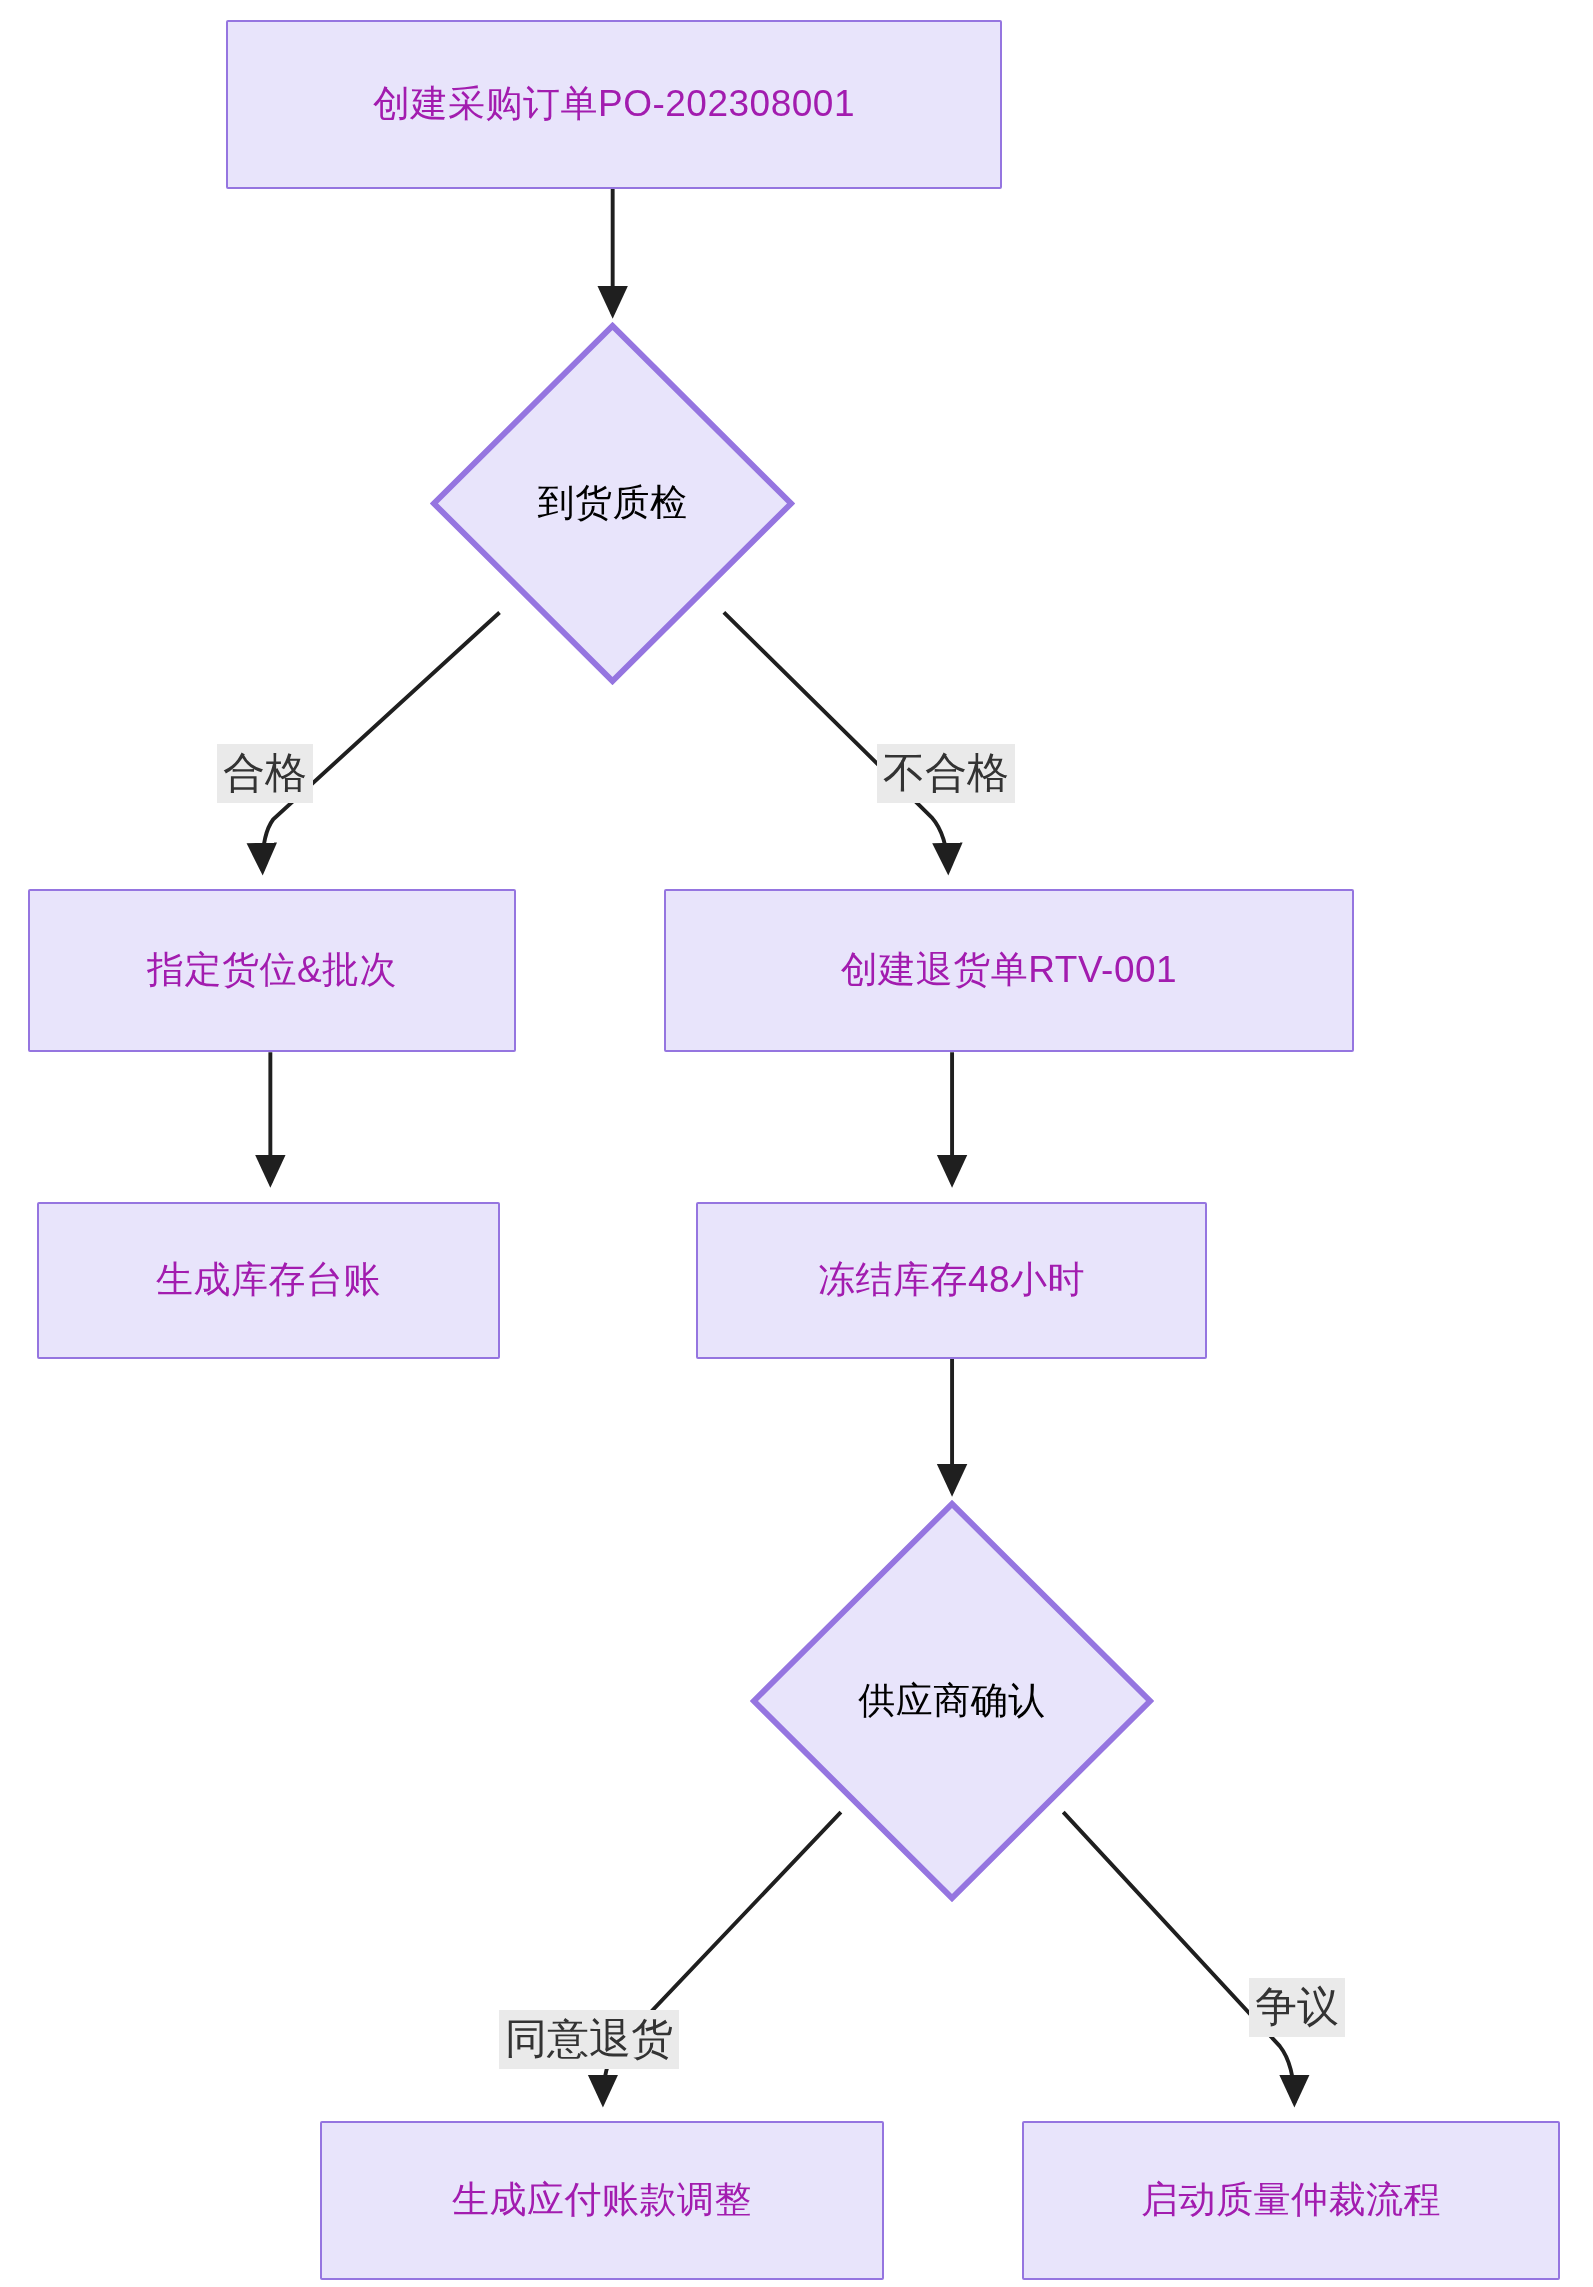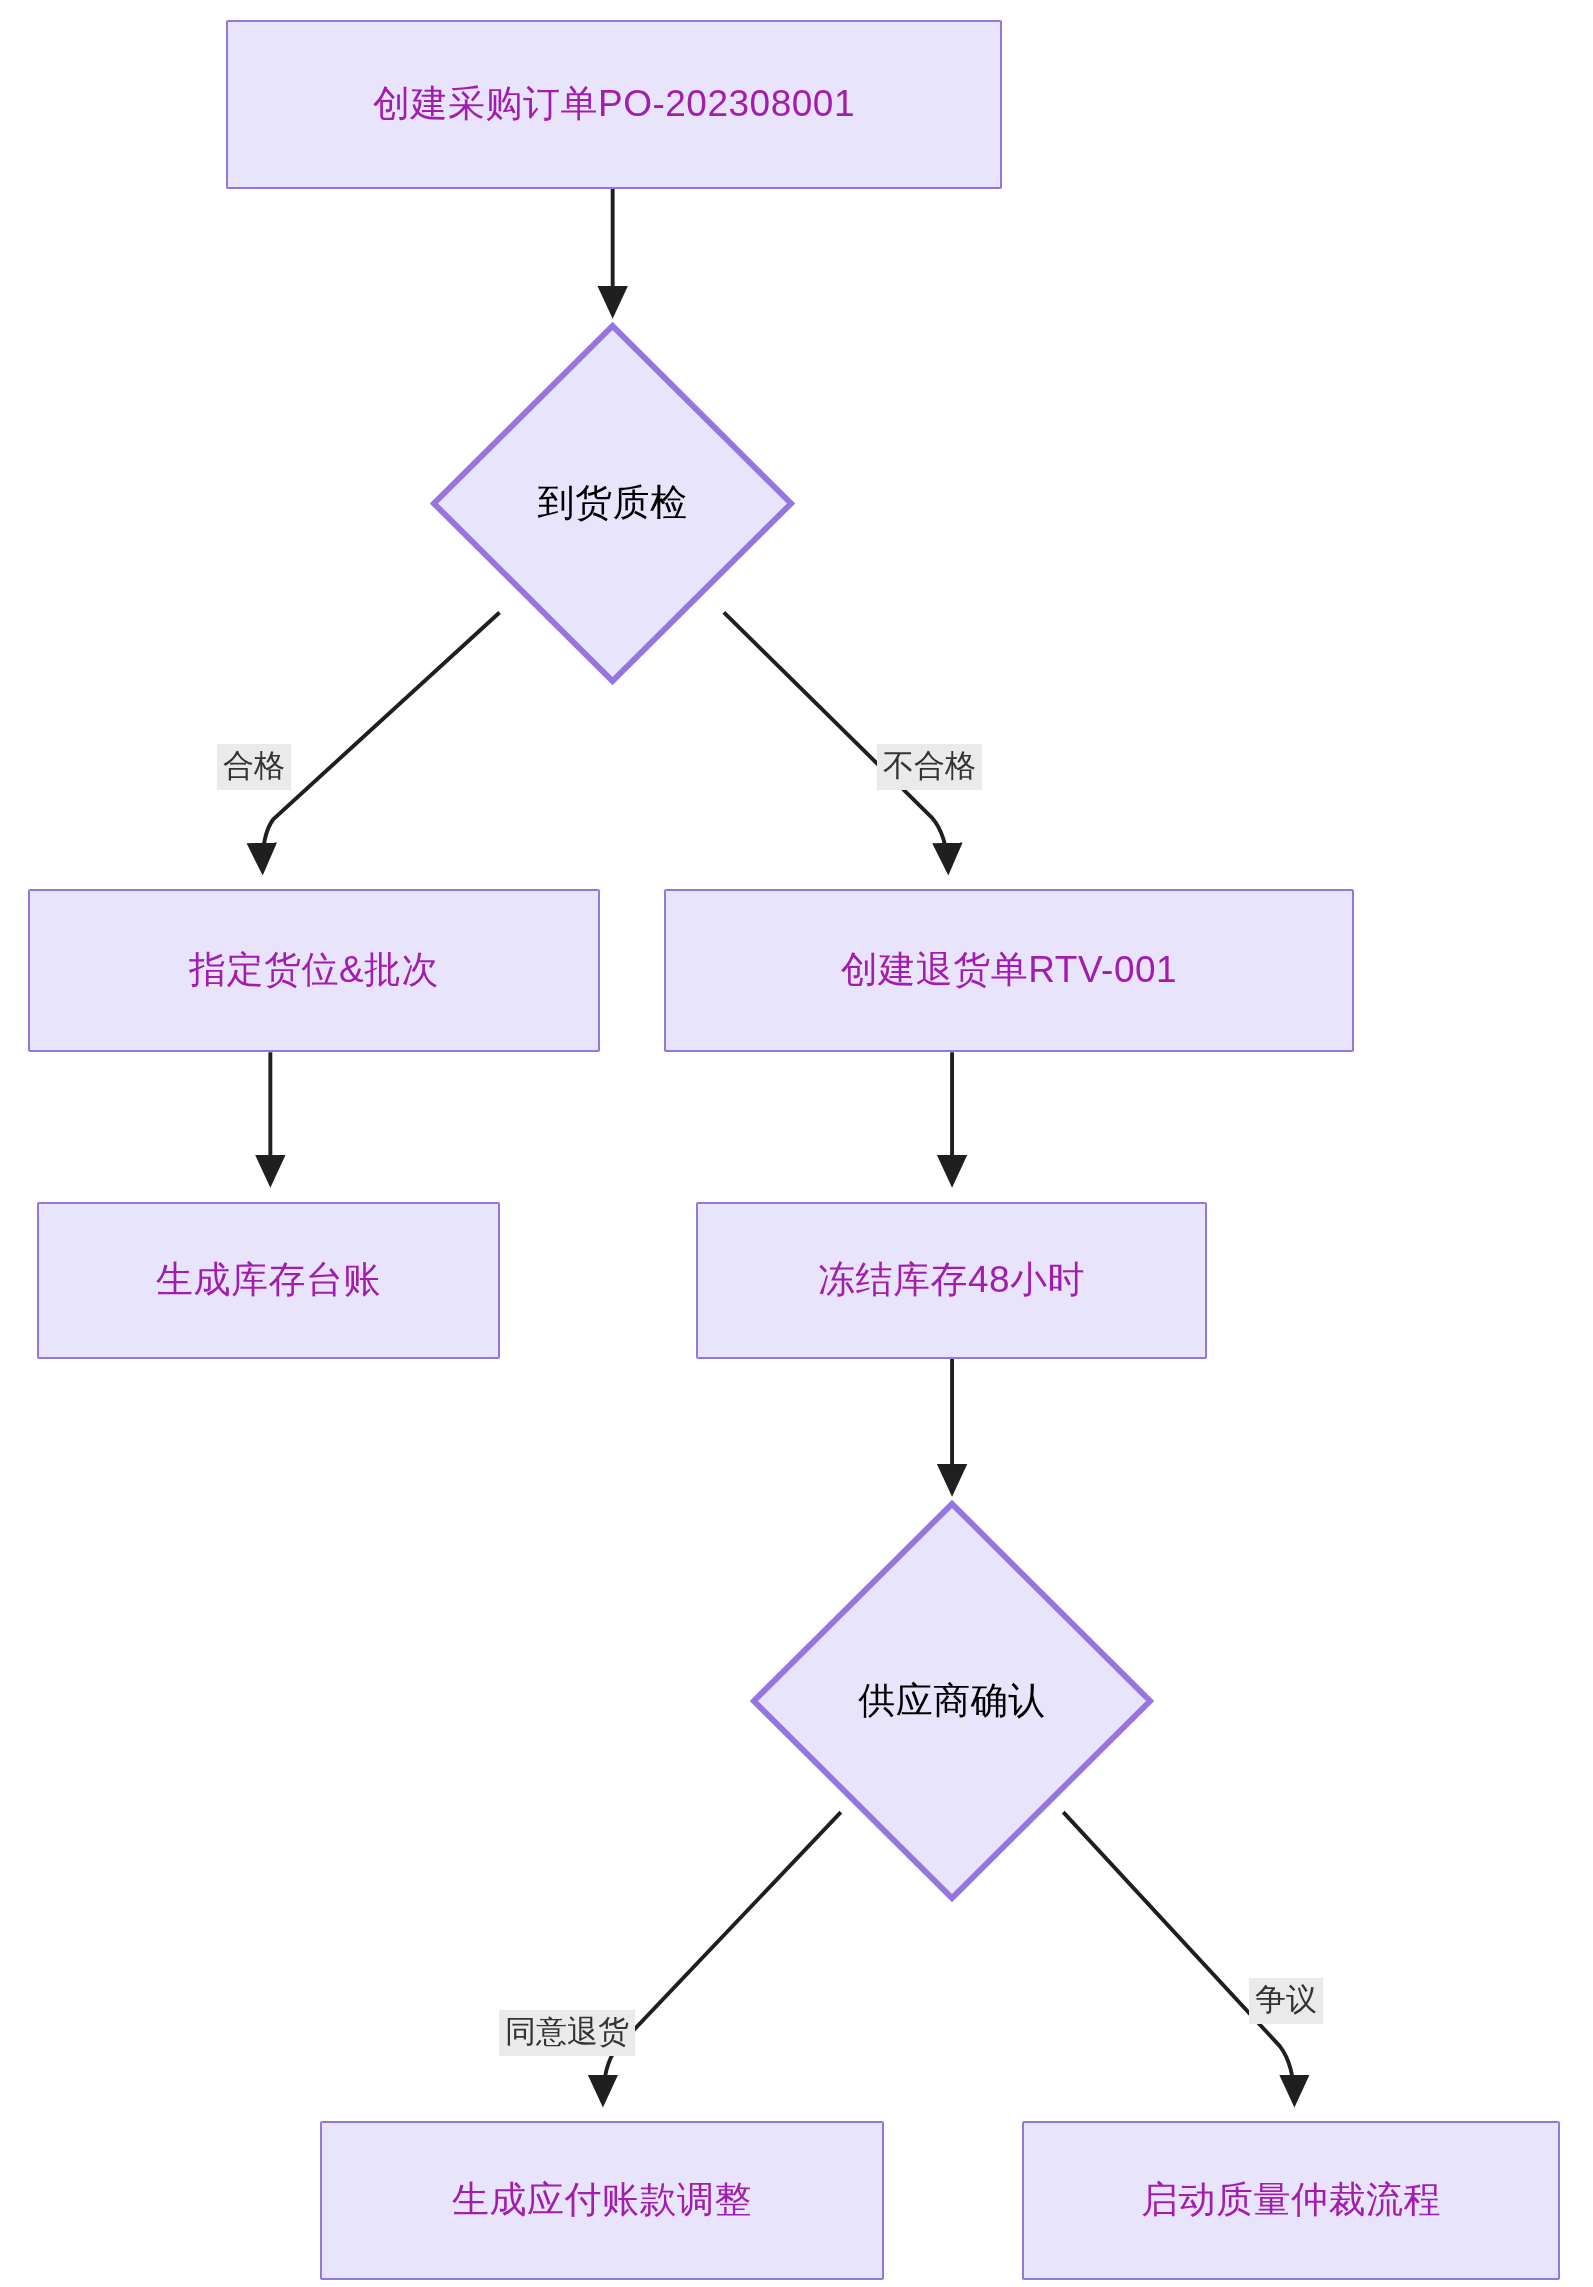--- a/index.html
+++ b/index.html
@@ -61,21 +61,21 @@
     z-index: 2;
     font-size: 37px;
     color: #000000;
     line-height: 1.25;
     letter-spacing: 0.5px;
   }
   .edge-label {
     position: absolute;
     background: #eaeaea;
     color: #333333;
-    font-size: 31px;
+    font-size: 42px;
     line-height: 1.22;
     padding: 2.9px 5.9px 4.9px 5.9px;
     white-space: nowrap;
     z-index: 5;
   }
 </style>
 </head>
 <body>
 
 <div id="flowchart-canvas">
@@ -108,21 +108,21 @@
     <span class="node-label">创建采购订单PO-202308001</span>
   </div>
 
   <div class="node node-decision" style="left:430px; top:322px; width:365px; height:363px;">
     <svg class="diamond-shape" viewBox="0 0 374 372" preserveAspectRatio="none">
       <polygon points="187,4 370,186 187,368 4,186" fill="#e8e4fb" stroke="#9575e0" stroke-width="6"></polygon>
     </svg>
     <span class="node-label">到货质检</span>
   </div>
 
-  <div class="node node-process" style="left:28px; top:889px; width:572px; height:163px;">
+  <div class="node node-process" style="left:28px; top:889px; width:488px; height:163px;">
     <span class="node-label">指定货位&amp;批次</span>
   </div>
 
   <div class="node node-process" style="left:664px; top:889px; width:690px; height:163px;">
     <span class="node-label">创建退货单RTV-001</span>
   </div>
 
   <div class="node node-process" style="left:37px; top:1202px; width:463px; height:157px;">
     <span class="node-label">生成库存台账</span>
   </div>

